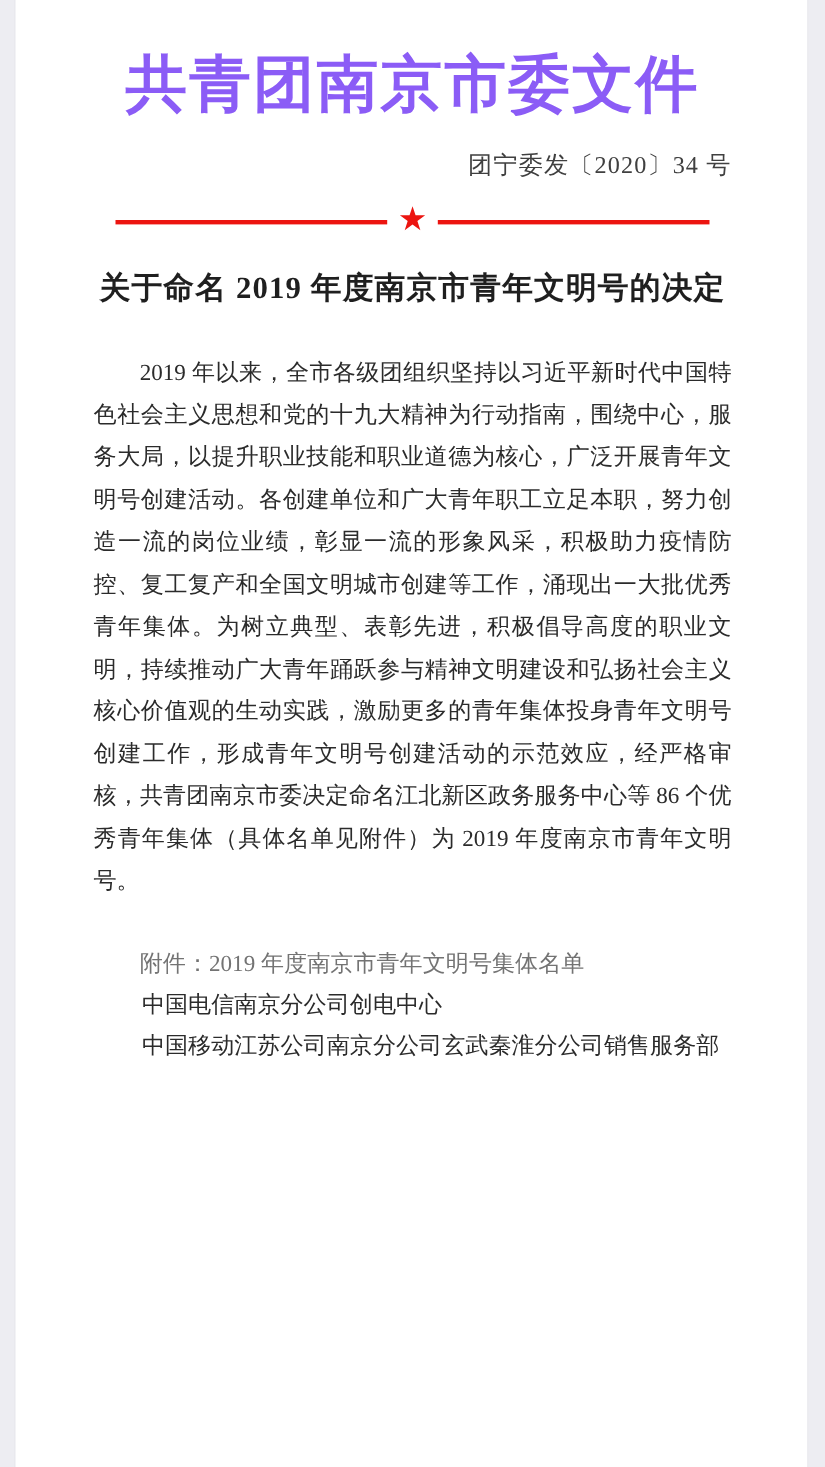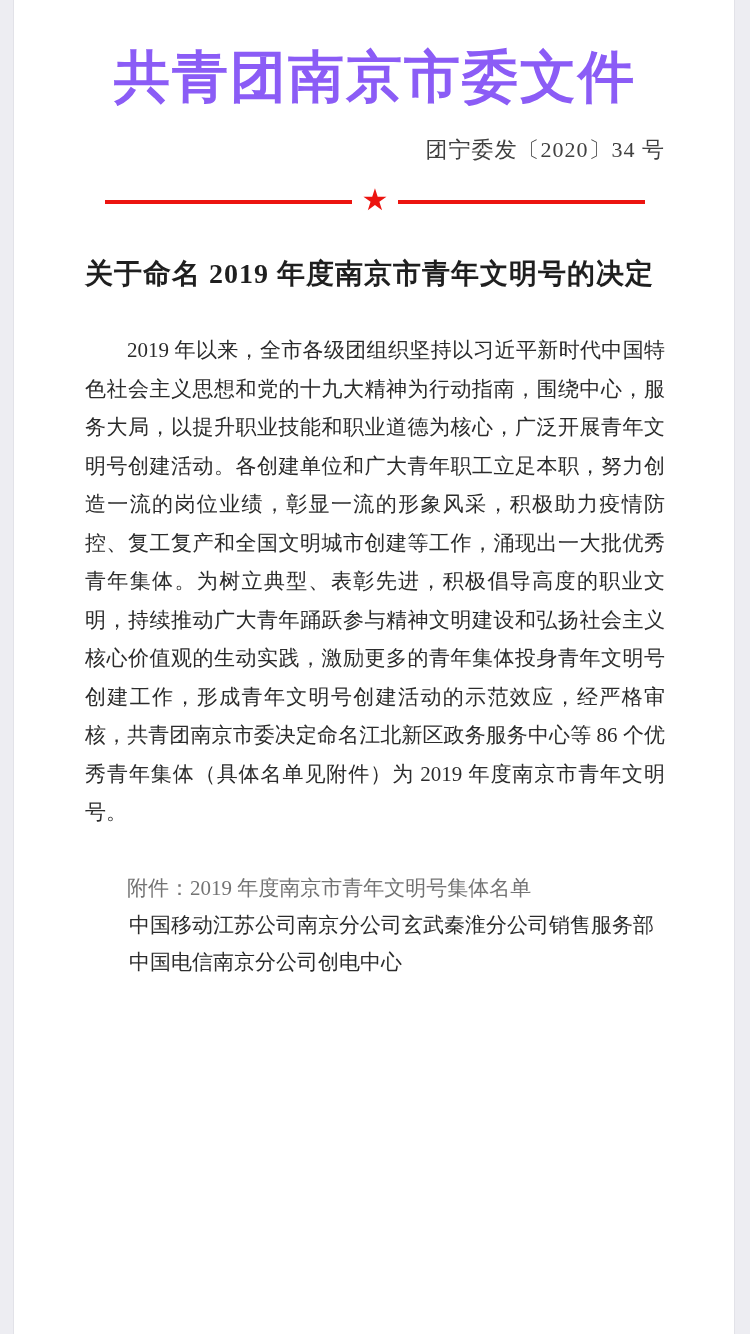--- a/index.html
+++ b/index.html
@@ -52,21 +52,22 @@
     background: #ec1410;
   }
   .divider .star {
     color: #ec1410;
     font-size: 30px;
     line-height: 1;
     margin: 0 10px 4px 10px;
   }
   
   .doc-title {
-    margin-top: 36px;
+    margin-top: 24px;
+    text-align: center;
     font-size: 28px;
     font-weight: bold;
     letter-spacing: 1px;
     color: #1f1f1f;
   }
   
   .body-text {
     margin-top: 38px;
     font-size: 21px;
     line-height: 38.5px;
@@ -117,18 +118,18 @@
 
     <div class="doc-title">关于命名 2019 年度南京市青年文明号的决定</div>
 
     <div class="body-text">
       <p>2019 年以来，全市各级团组织坚持以习近平新时代中国特色社会主义思想和党的十九大精神为行动指南，围绕中心，服务大局，以提升职业技能和职业道德为核心，广泛开展青年文明号创建活动。各创建单位和广大青年职工立足本职，努力创造一流的岗位业绩，彰显一流的形象风采，积极助力疫情防控、复工复产和全国文明城市创建等工作，涌现出一大批优秀青年集体。为树立典型、表彰先进，积极倡导高度的职业文明，持续推动广大青年踊跃参与精神文明建设和弘扬社会主义核心价值观的生动实践，激励更多的青年集体投身青年文明号创建工作，形成青年文明号创建活动的示范效应，经严格审核，共青团南京市委决定命名江北新区政务服务中心等 86 个优秀青年集体（具体名单见附件）为 2019 年度南京市青年文明号。</p>
     </div>
 
     <div class="attachment-heading">附件：2019 年度南京市青年文明号集体名单</div>
 
     <div class="attachment-list">
+        <div class="list-item">中国电信南京分公司创电中心</div>
         <div class="list-item">中国移动江苏公司南京分公司玄武秦淮分公司销售服务部</div>
-        <div class="list-item">中国电信南京分公司创电中心</div>
       </div>
 
   </div>
 </div>
 
 </body></html>

